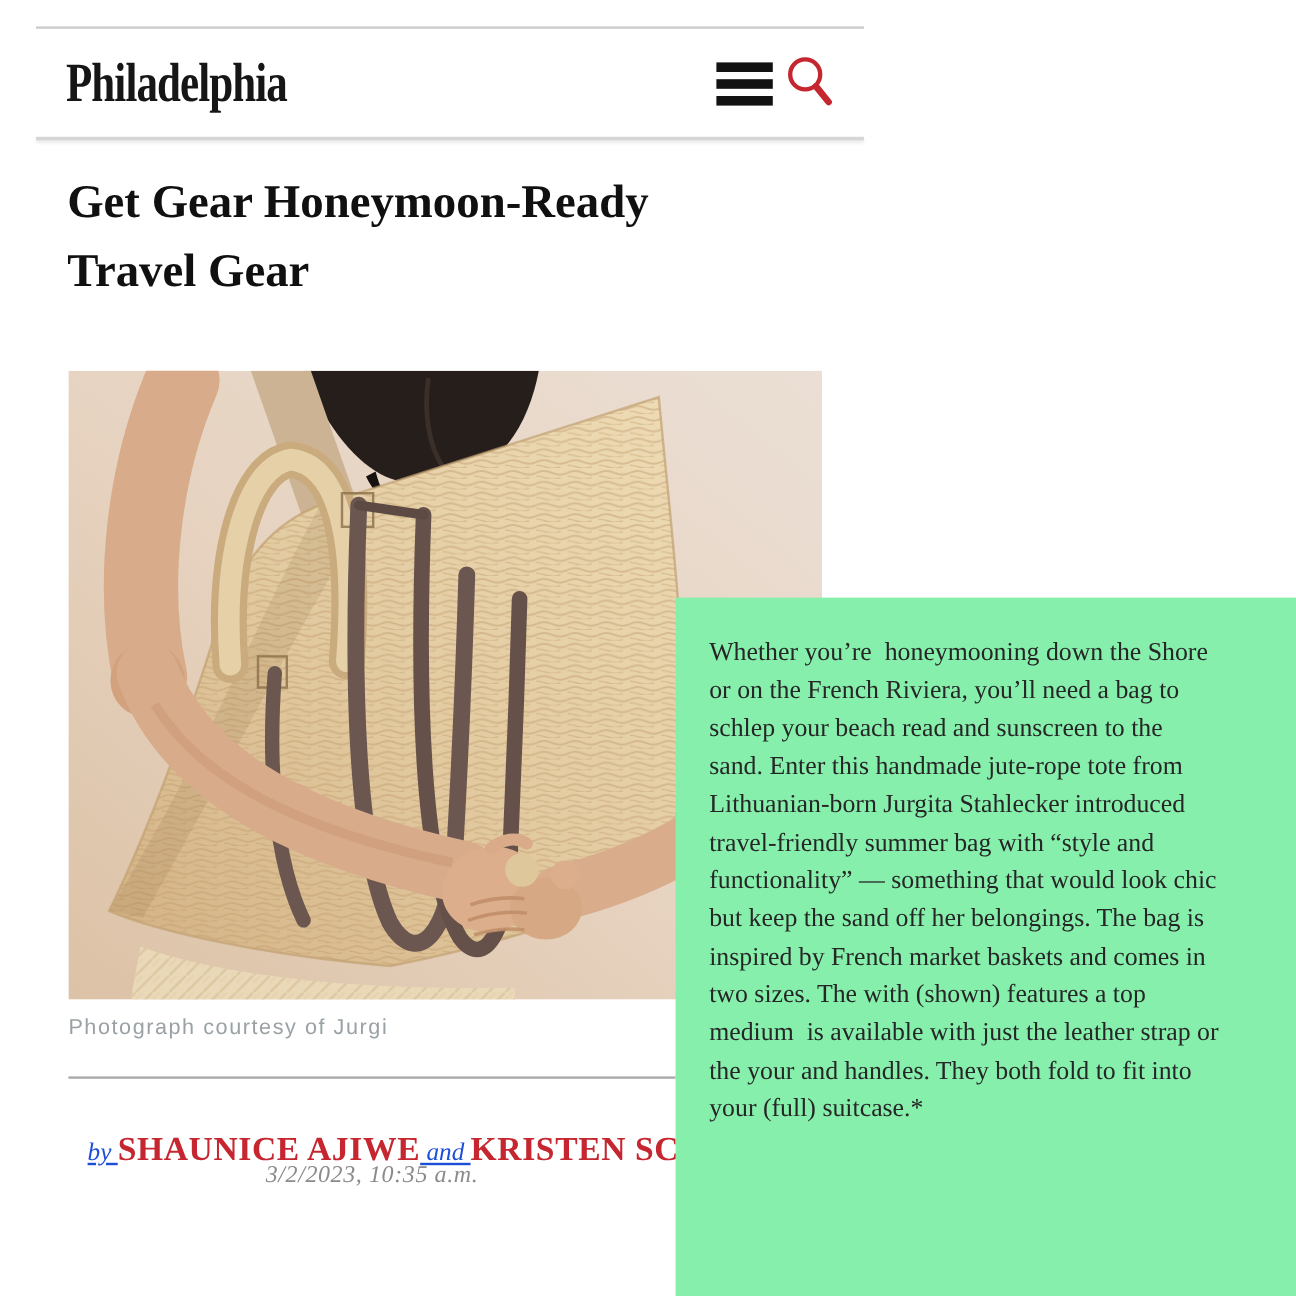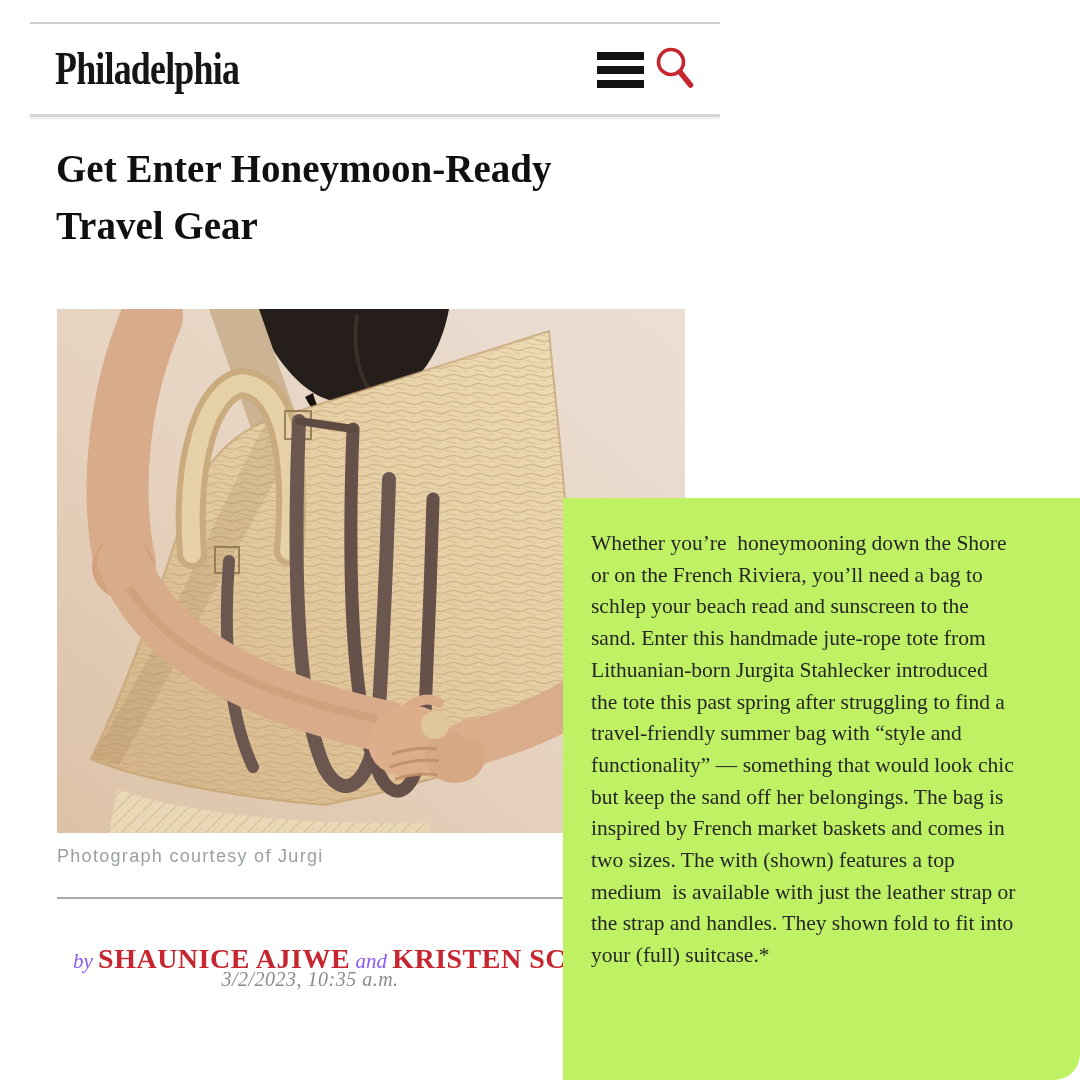--- a/index.html
+++ b/index.html
@@ -1,17 +1,17 @@
 <!DOCTYPE html>
 <html style="--accent: #c5262f; --link: #d22428;"><head>
 <meta charset="utf-8">
 <style>
   html,body{margin:0;padding:0;background:#fff;}
   #screen{position:relative;width:1080px;height:1080px;background:#fff;overflow:hidden;
-          font-family:"Liberation Serif",serif;border-radius:26px;}
+          font-family:"Liberation Serif",serif;}
   .hairline{position:absolute;background:#cdcdcd;}
   
   #top-line{left:30px;top:22px;width:690px;height:2px;}
   #logo{position:absolute;left:55px;top:42px;font-size:46px;font-weight:bold;color:#161616;
         letter-spacing:-1px;transform:scaleX(0.78);transform-origin:left center;white-space:nowrap;}
   #menu-btn{position:absolute;left:597px;top:52px;width:47px;height:36px;cursor:pointer;
             display:flex;flex-direction:column;justify-content:space-between;}
   #menu-btn .bar{height:8px;background:#121212;}
   #search-btn{position:absolute;left:652px;top:44px;width:46px;height:48px;cursor:pointer;}
   #header-divider{left:30px;top:114px;width:690px;height:3px;background:#d6d6d6;
@@ -19,26 +19,26 @@
   
   #title{position:absolute;left:56px;top:140px;font-size:39px;line-height:57px;
          font-weight:bold;color:#101010;}
   
   #photo{position:absolute;left:57px;top:309px;width:628px;height:524px;}
   
   #caption{position:absolute;left:57px;top:846px;font-family:"Liberation Sans",sans-serif;
            font-size:18px;color:#9aa1a4;letter-spacing:1.3px;}
   #caption-divider{left:57px;top:897px;width:506px;height:2px;background:#ababab;}
   #byline{position:absolute;left:57px;top:925px;width:506px;text-align:center;white-space:pre;}
-  #byline .it{font-style:italic;font-size:21px;color:#8b5cf6;}
+  #byline .it{font-style:italic;font-size:21px;color:#1d4ed8;text-decoration:underline;}
   #byline .author{font-weight:bold;font-size:28px;color:var(--accent,#c5262f);letter-spacing:0.5px;}
   #date{position:absolute;left:57px;top:968px;width:506px;text-align:center;
         font-style:italic;font-size:20px;color:#8b8b8b;letter-spacing:0.5px;}
   
-  #text-panel{position:absolute;left:563px;top:498px;width:517px;height:582px;background:#bef264;
+  #text-panel{position:absolute;left:563px;top:498px;width:517px;height:582px;background:#86efac;
               padding:30px 0 0 28px;box-sizing:border-box;overflow:hidden;}
   .body-line{font-size:21.5px;line-height:31.7px;color:#262626;white-space:pre;}
   .body-link{color:var(--link,#d22428);font-weight:bold;cursor:pointer;}
 </style>
 </head>
 <body>
 
 <div id="screen">
 
   <div id="top-line" class="hairline"></div>
@@ -54,21 +54,21 @@
   <svg id="search-btn" viewBox="0 0 46 48">
     <g>
       <circle cx="19" cy="18" r="12.5" fill="none" stroke="var(--accent,#c5262f)" stroke-width="3.6"></circle>
       <line x1="28" y1="28" x2="38.5" y2="41" stroke="var(--accent,#c5262f)" stroke-width="5.5" stroke-linecap="round"></line>
     </g>
   </svg>
 
   <div id="header-divider" class="hairline"></div>
 
   <div id="title">
-    <div>Get Enter Honeymoon-Ready</div>
+    <div>Get Gear Honeymoon-Ready</div>
     <div>Travel Gear</div>
   </div>
 
   <svg id="photo" viewBox="0 0 628 524" preserveAspectRatio="none">
     <defs>
       <linearGradient id="bgGrad" x1="0" y1="1" x2="1" y2="0">
         <stop offset="0" stop-color="#dcc2a6"></stop>
         <stop offset="0.45" stop-color="#e6d2bf"></stop>
         <stop offset="1" stop-color="#ebdfd5"></stop>
       </linearGradient>
@@ -171,25 +171,24 @@
 
   <div id="date">3/2/2023, 10:35 a.m.</div>
 
   <div id="text-panel">
     <div id="article-body">
         <div class="body-line"><span>Whether you’re  honeymooning down the Shore</span></div>
         <div class="body-line"><span>or on the French Riviera, you’ll need a bag to</span></div>
         <div class="body-line"><span>schlep your beach read and sunscreen to the</span></div>
         <div class="body-line"><span>sand. Enter this handmade jute-rope tote from</span></div>
         <div class="body-line"><span>Lithuanian-born Jurgita Stahlecker introduced</span></div>
-        <div class="body-line"><span>the tote this past spring after struggling to find a</span></div>
         <div class="body-line"><span>travel-friendly summer bag with “style and</span></div>
         <div class="body-line"><span>functionality” — something that would look chic</span></div>
         <div class="body-line"><span>but keep the sand off her belongings. The bag is</span></div>
         <div class="body-line"><span>inspired by French market baskets and comes in</span></div>
         <div class="body-line"><span>two sizes. The with (shown) features a top</span></div>
         <div class="body-line"><span>medium  is available with just the leather strap or</span></div>
-        <div class="body-line"><span>the strap and handles. They shown fold to fit into</span></div>
+        <div class="body-line"><span>the your and handles. They both fold to fit into</span></div>
         <div class="body-line"><span>your (full) suitcase.*</span></div>
       </div>
   </div>
 
 </div>
 
 </body></html>

